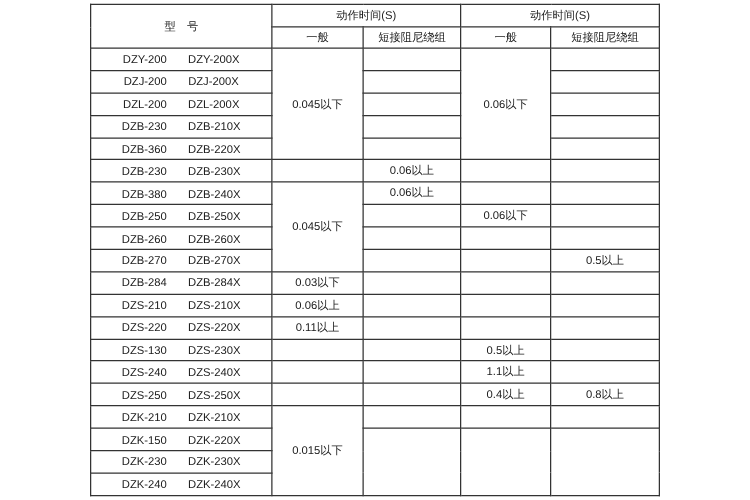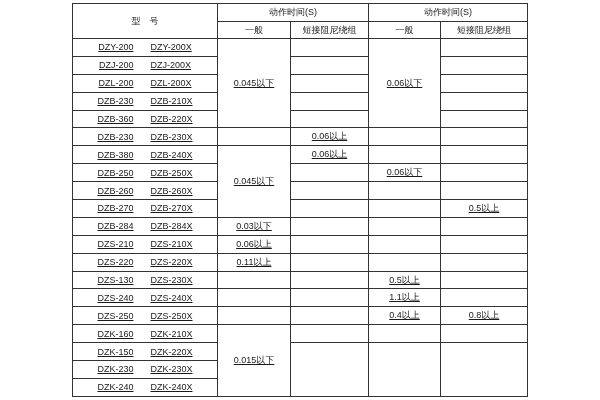--- a/index.html
+++ b/index.html
@@ -28,21 +28,21 @@
     font-weight: normal;
     text-align: center;
     vertical-align: middle;
     padding: 0;
     background: #ffffff;
     overflow: hidden;
     white-space: nowrap;
   }
   tr.hdr-row-1 { height: 18px; }
   tr.hdr-row-2 { height: 17px; }
-  tr.data-row  { height: 17.9px; text-decoration: underline; }
+  tr.data-row  { height: 17.9px; }
   td.model-cell {
     text-align: center;
   }
   td.model-cell .pair {
     display: flex;
     justify-content: center;
     gap: 17px;
   }
   td.value-cell {
     letter-spacing: 0px;
@@ -250,21 +250,21 @@
           </span>
         </td>
         <td class="value-cell"></td>
         <td class="value-cell"></td>
         <td class="value-cell">0.4以上</td>
         <td class="value-cell">0.8以上</td>
       </tr>
       <tr class="data-row">
         <td class="model-cell">
           <span class="pair">
-            <span>DZK-160</span>
+            <span>DZK-210</span>
             <span>DZK-210X</span>
           </span>
         </td>
         <td class="value-cell" rowspan="4">0.015以下</td>
         <td class="value-cell"></td>
         <td class="value-cell"></td>
         <td class="value-cell"></td>
       </tr>
       <tr class="data-row">
         <td class="model-cell">

